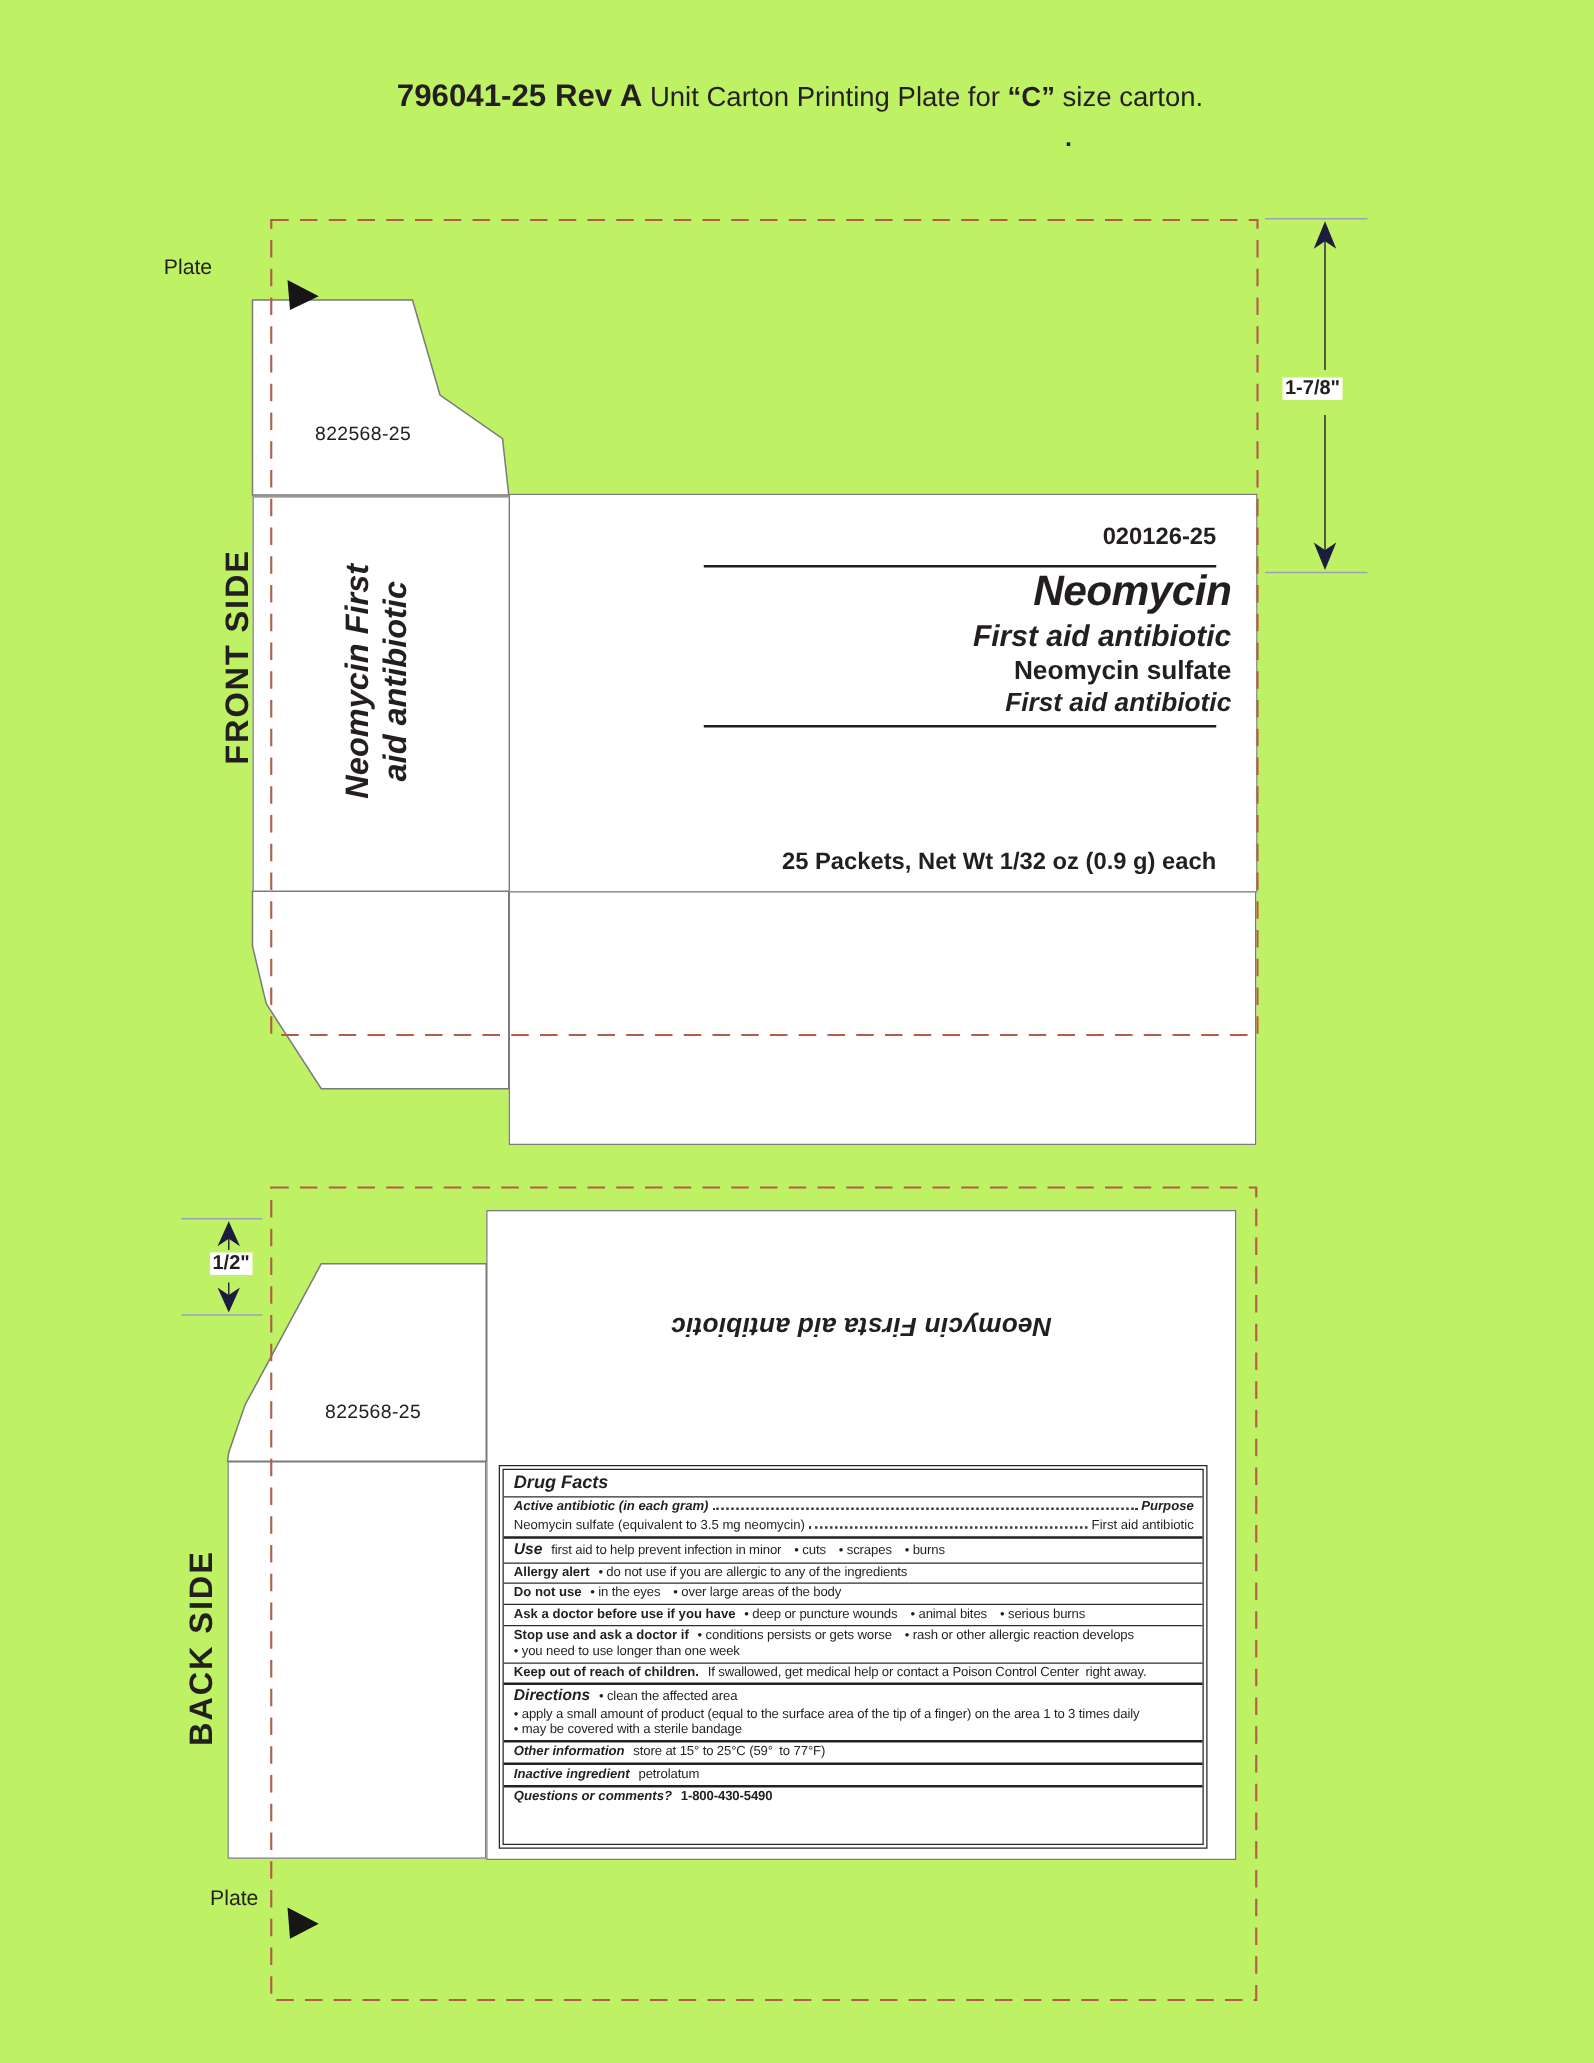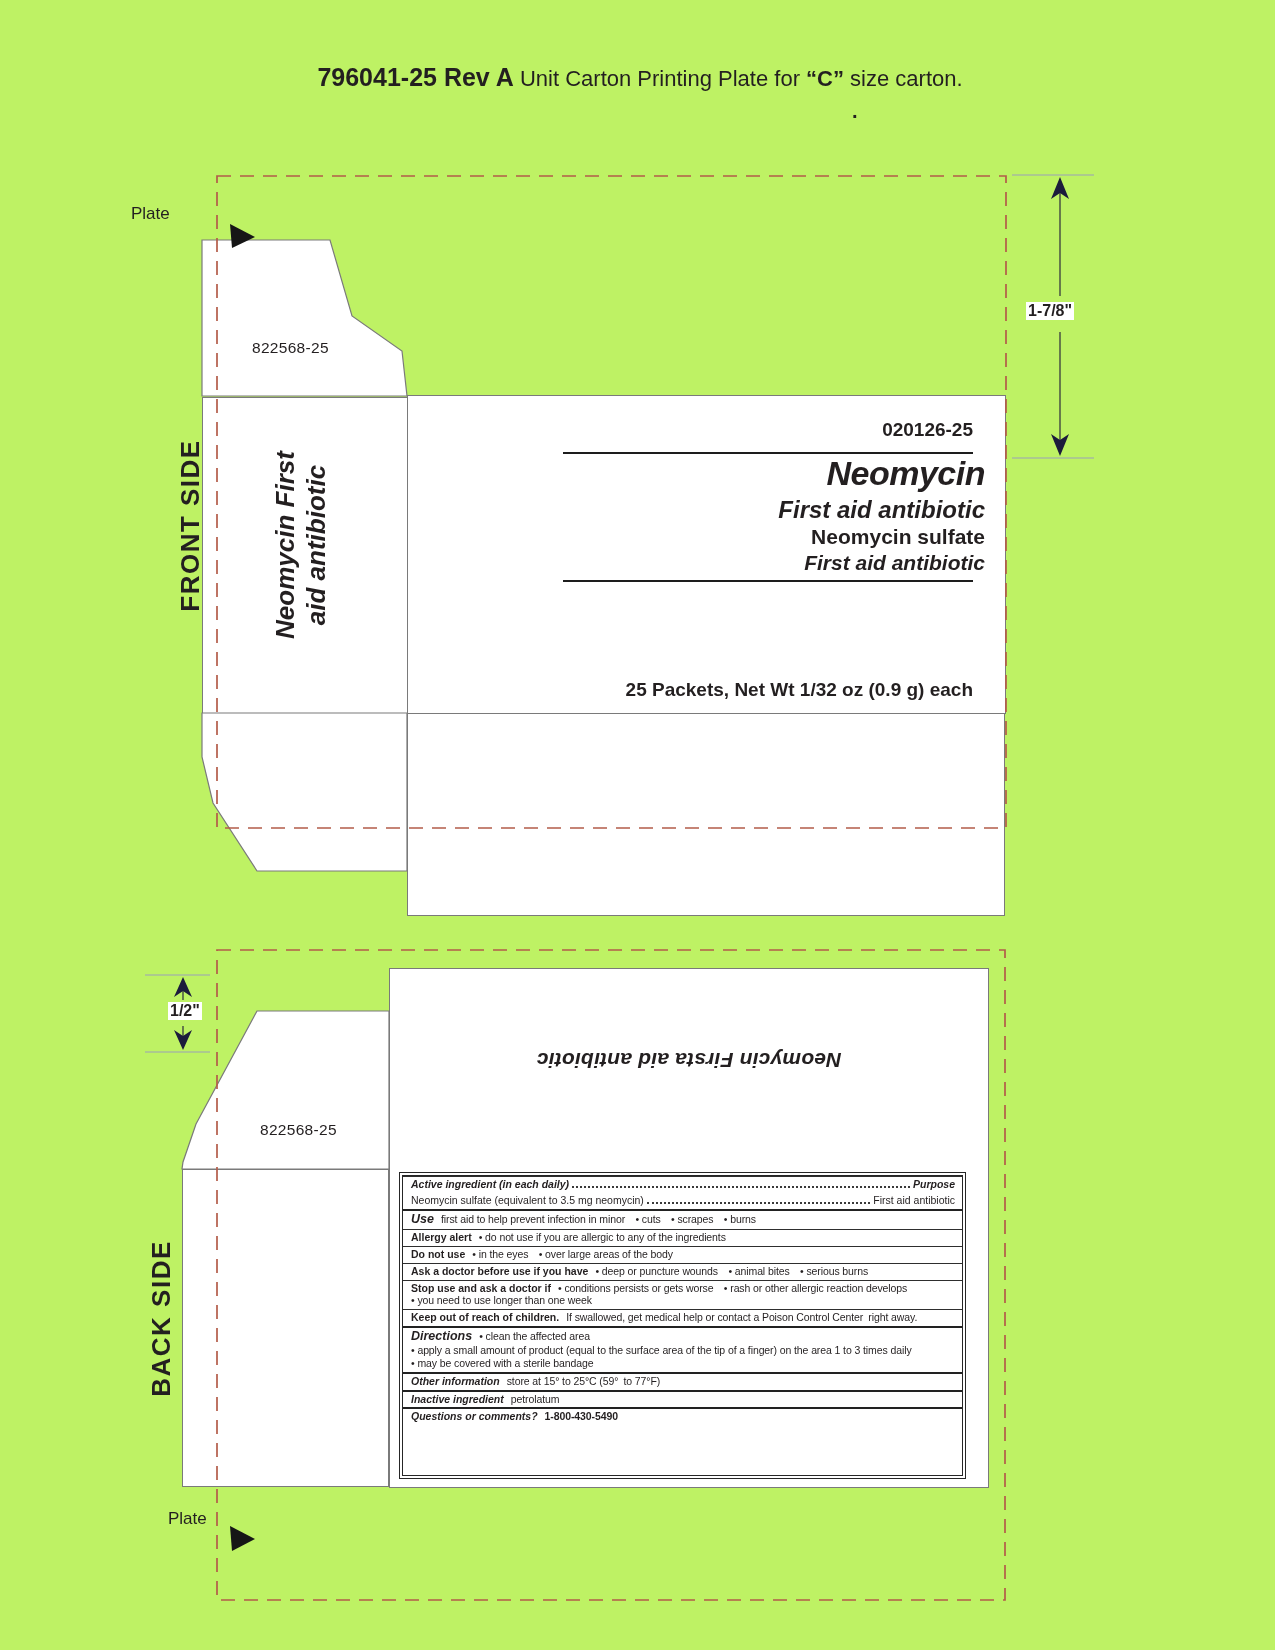--- a/index.html
+++ b/index.html
@@ -130,23 +130,24 @@
   <div class="brand-rule" id="rule-bottom"></div>
 
   <div class="txt" id="net-wt">25 Packets, Net Wt 1/32 oz (0.9 g) each</div>
 
   <div class="txt dim-lbl" id="dim-front">1-7/8"</div>
   <div class="txt dim-lbl" id="dim-back">1/2"</div>
 
   <div class="txt" id="upside-text">Neomycin Firsta aid antibiotic</div>
 
   <div id="drug-facts">
+    <div class="df-row notop" id="df-title">Drug Facts</div>
 
     <div class="df-row df-leader">
-      <span class="bi">Active ingredient (in each daily)</span>
+      <span class="bi">Active antibiotic (in each gram)</span>
       <span class="df-dots"></span>
       <span class="bi">Purpose</span>
     </div>
     <div class="df-row df-leader notop">
       <span>Neomycin sulfate (equivalent to 3.5 mg neomycin)</span>
       <span class="df-dots"></span>
       <span>First aid antibiotic</span>
     </div>
 
     <div class="df-row thick">

